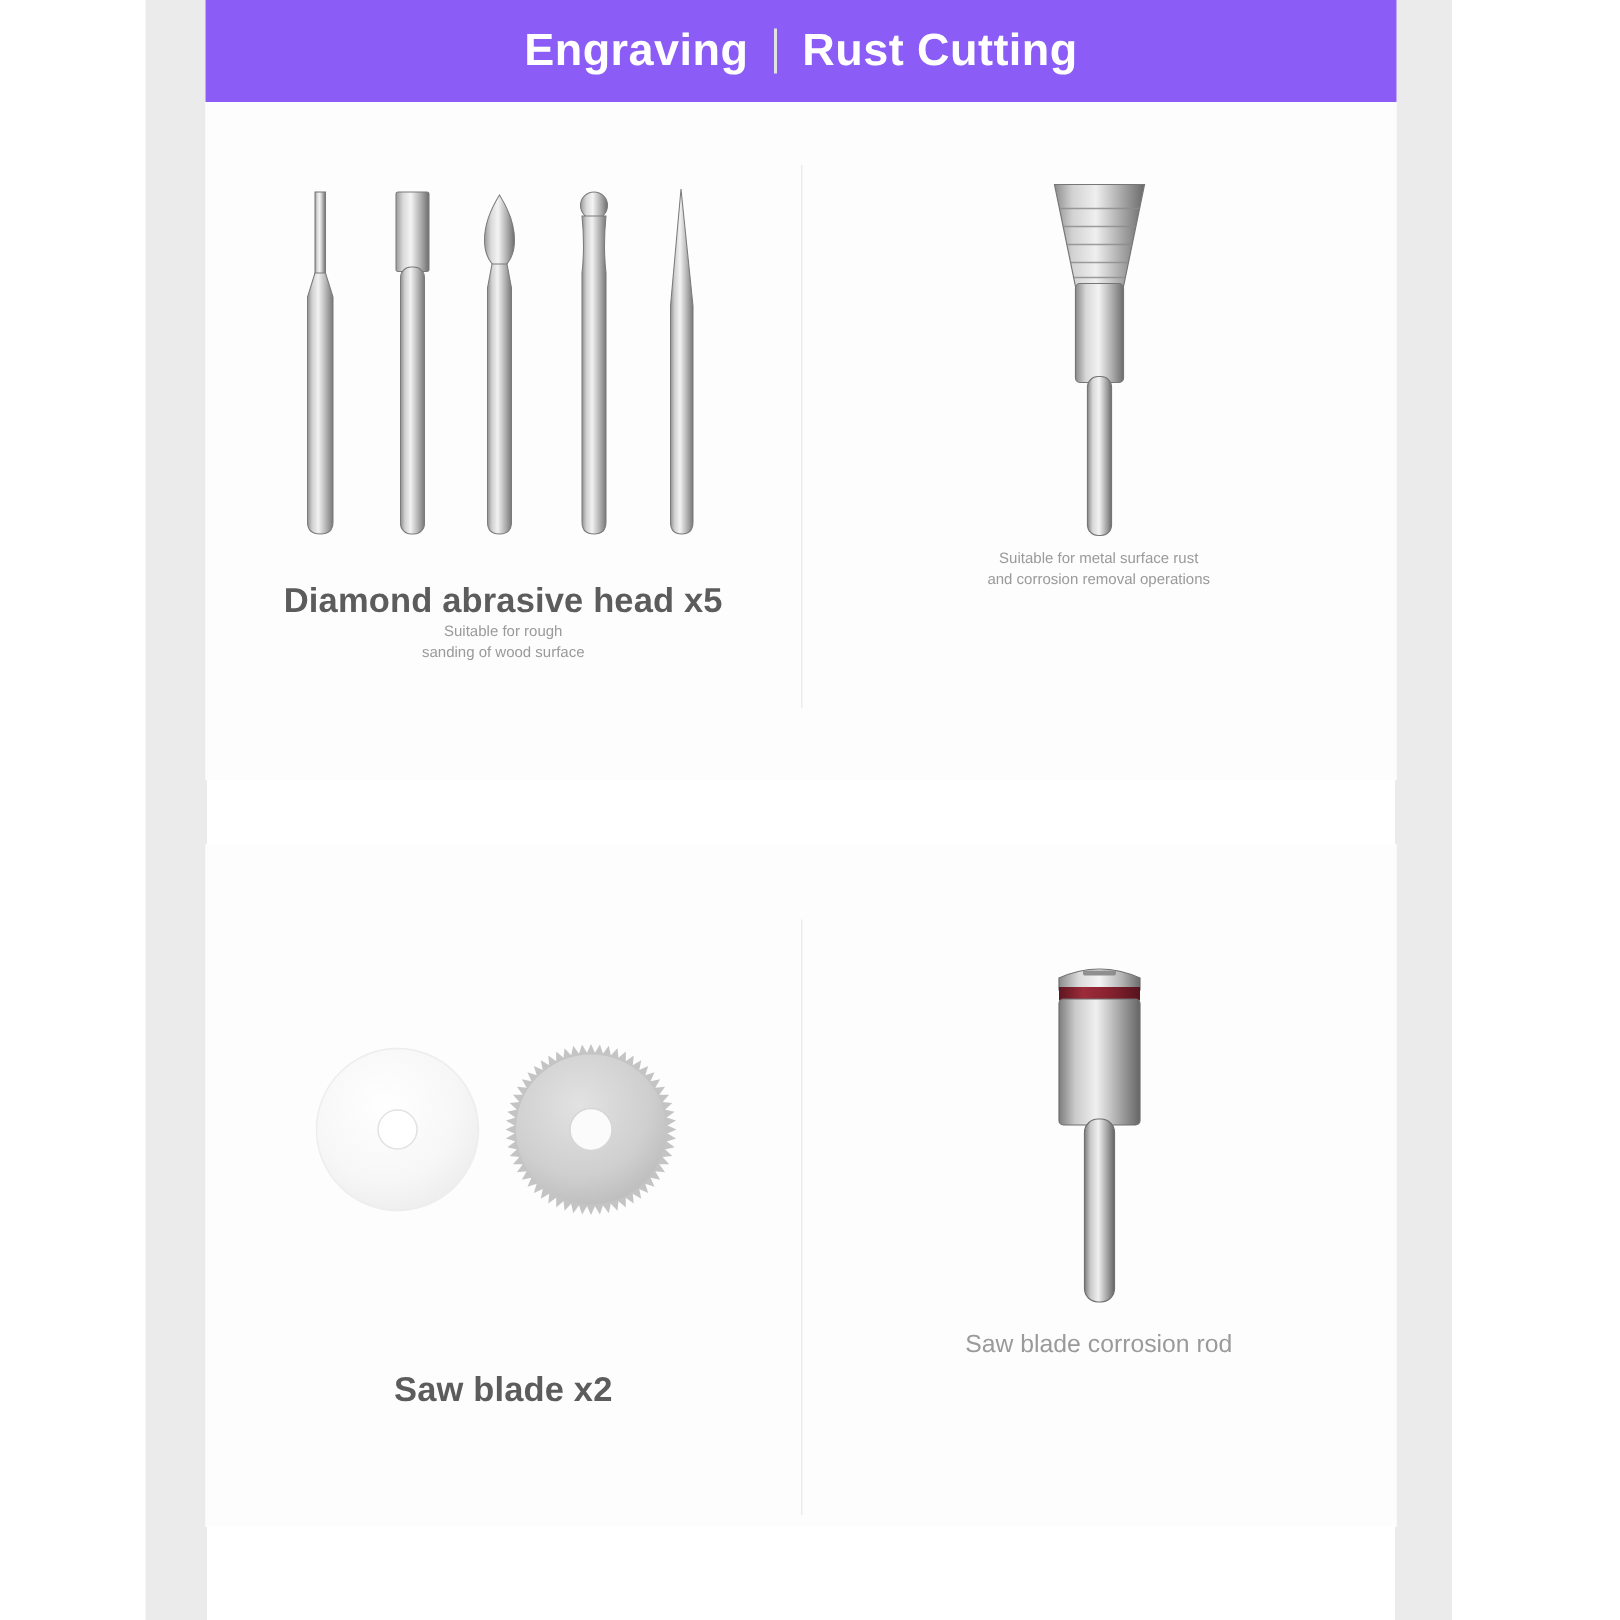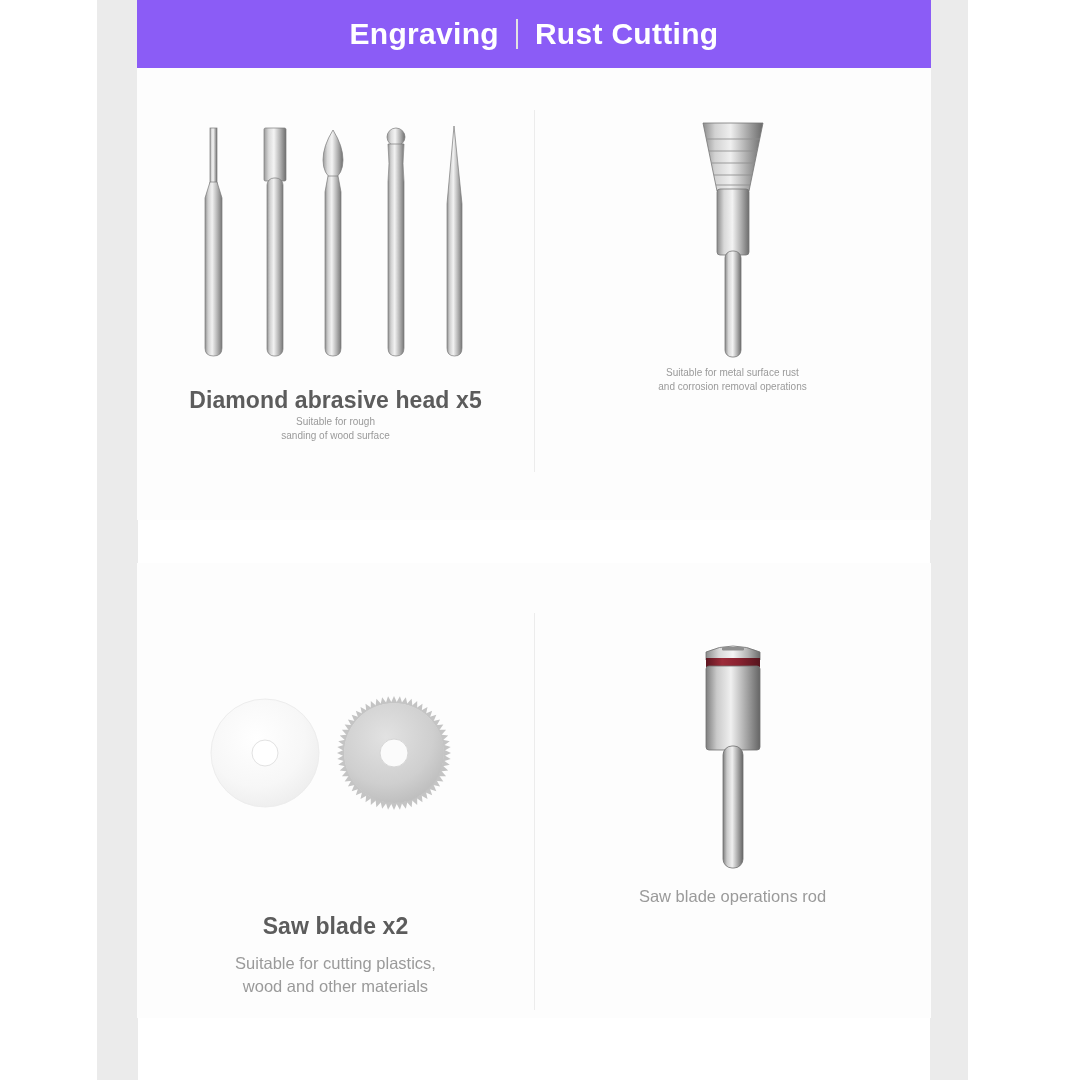--- a/index.html
+++ b/index.html
@@ -464,22 +464,20 @@
                       </g>
                   </g>
                 </g>
                 <circle cx="186" cy="72" r="50" fill="url(#discGray)"></circle>
                 <circle cx="186" cy="72" r="14" fill="#fbfbfb" stroke="#d6d6d6" stroke-width="1"></circle>
               </g>
             </svg>
           </div>
 
           <div class="caption-title">Saw blade x2</div>
-          <div class="caption-sub">Suitable for cutting plastics,
-wood and other materials</div>
         </div>
 
         <div class="col">
           <div class="figure">
             <svg class="art-rod" viewBox="0 0 110 235">
               <defs>
                 <linearGradient id="rodBody" x1="0" y1="0" x2="1" y2="0">
                   <stop offset="0" stop-color="#7e7e7e"></stop>
                   <stop offset="0.20" stop-color="#cacaca"></stop>
                   <stop offset="0.46" stop-color="#f0f0f0"></stop>
@@ -507,19 +505,19 @@
               </g>
 
               <rect x="28" y="20" width="54" height="9" fill="url(#rodRed)"></rect>
 
               <rect x="28" y="28" width="54" height="84" rx="3" fill="url(#rodBody)" stroke="#6f6f6f" stroke-width="0.8"></rect>
 
               <rect x="45" y="108" width="20" height="122" rx="9" fill="url(#rodBody)" stroke="#6f6f6f" stroke-width="0.8"></rect>
             </svg>
           </div>
 
-          <div class="caption-sub">Saw blade operations rod</div>
+          <div class="caption-sub">Saw blade corrosion rod</div>
         </div>
       </div>
     </div>
 
   </div>
 </div>
 
 </body></html>

